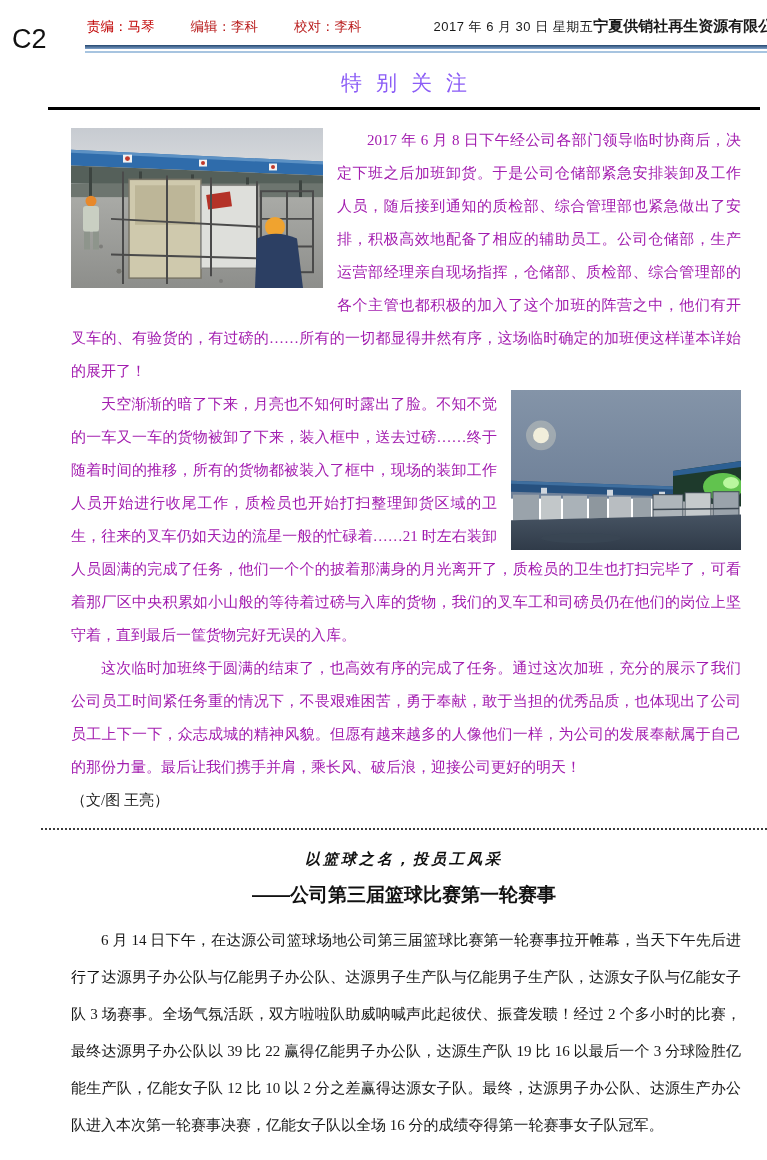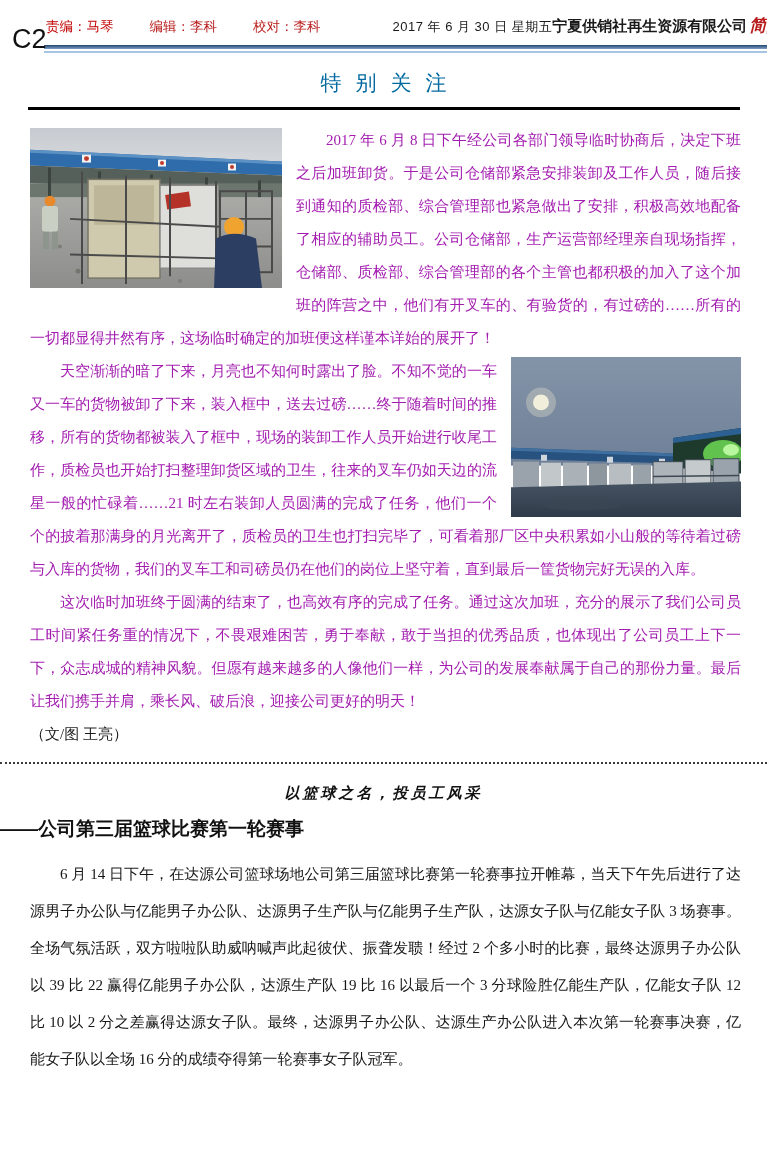--- a/index.html
+++ b/index.html
@@ -4,20 +4,21 @@
 <style>
   * { margin:0; padding:0; box-sizing:border-box; }
   html,body { background:#ffffff; }
   .page {
     position:relative;
     width:767px; height:1160px;
     background:#ffffff;
     overflow:hidden;
     font-family:"Liberation Serif","DejaVu Serif",serif;
     color:#1a1a1a;
+    padding-left:41px;
   }
   
   .hdr {
     display:flex; align-items:baseline;
     padding:14px 26px 0 46px;
     font-size:13.5px;
     font-family:"Liberation Serif","DejaVu Serif",serif;
     white-space:nowrap;
   }
   .hdr .ed1 { color:#c00000; }
@@ -34,21 +35,21 @@
   .dbl-rule { margin:8px 0 0 44px; }
   .dbl-rule .thick { height:4px; background:linear-gradient(to bottom,#24476f,#7fa1c8); }
   .dbl-rule .thin  { height:2px; background:#a7c4e0; margin-top:2px; }
 
   
   .sec1-title {
     margin-top:16px;
     text-align:center;
     font-family:Liberation Serif, serif;
     font-size:21px; letter-spacing:14px; text-indent:14px;
-    color:#0369a1;
+    color:#8b5cf6;
   }
   .black-rule { height:3px; background:#000; margin:10px auto 0; width:712px; }
 
   
   .article { margin:14px 26px 0 30px; }
   .para {
     font-size:15px; line-height:33px;
     text-align:justify; text-indent:2em;
     word-break:break-all;
     color:#a21caf;
@@ -64,21 +65,21 @@
     margin:11px 0 0 0;
     border-top:2px dotted #3c3c3c;
   }
   .sec2-title {
     margin-top:20px; text-align:center;
     font-family:"Liberation Serif","DejaVu Serif",serif;
     font-style:italic; font-weight:bold;
     font-size:15px; letter-spacing:3px; color:#111;
   }
   .sec2-subtitle {
-    margin-top:13px; 
+    margin-top:13px; text-align:center;
     font-family:"Liberation Sans","DejaVu Sans",sans-serif;
     font-weight:bold; font-size:19px; color:#111;
   }
   .sec2-para { margin:14px 26px 0 30px; font-size:15px; line-height:37px;
     text-align:justify; text-indent:2em; word-break:break-all; color:#161616; }
   .clearfix::after { content:""; display:block; clear:both; }
 </style>
 </head>
 <body>
 

